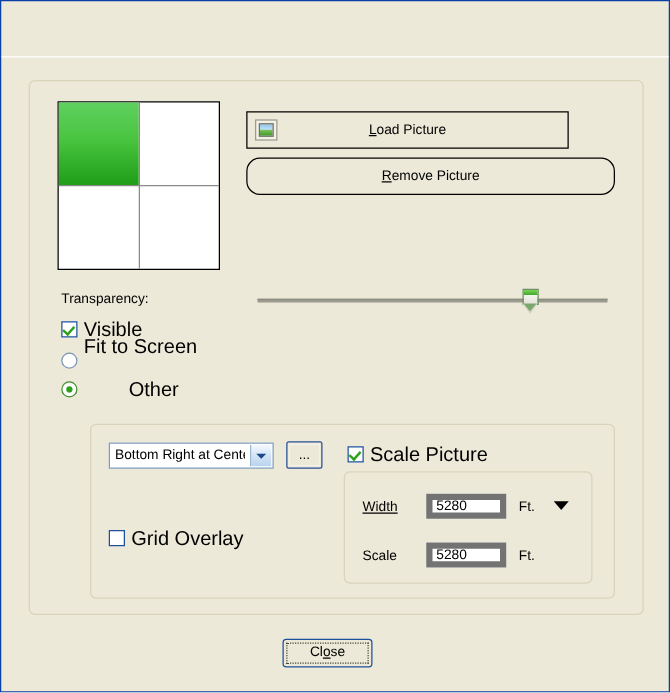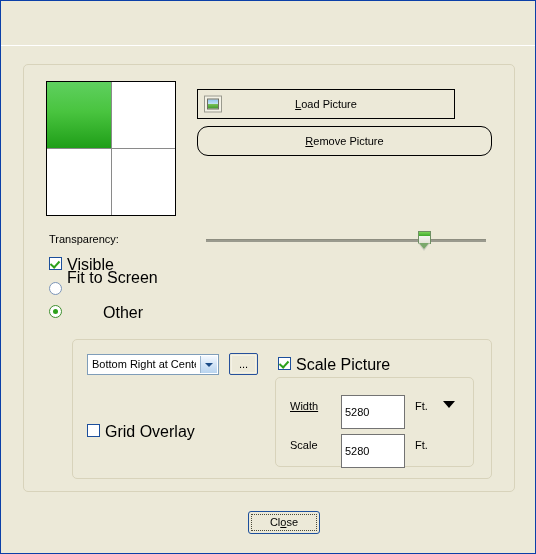--- a/index.html
+++ b/index.html
@@ -415,23 +415,23 @@
     box-sizing: border-box;
   }
   .field-label {
     position: absolute;
     font-size: 11px;
   }
   .xp-input {
     position: absolute;
     box-sizing: border-box;
     background: #ffffff;
-    border: 1px solid #737373;
-    font-size: 11px;
-    padding: 16px 3px;
+    border: 5px solid #737373;
+    font-size: 11px;
+    padding: 2px 3px;
     font-family: "Liberation Sans", sans-serif;
     color: #000;
   }
   #lb-width  { left: 289px; top: 399px; text-decoration: underline; }
   #in-width  { left: 340px; top: 394px; width: 64px; height: 20px; }
   #un-width  { left: 414px; top: 399px; }
   #units-arrow {
     position: absolute;
     left: 442px;
     top: 400px;
@@ -449,21 +449,20 @@
     position: absolute;
     left: 225px;
     top: 510px;
     width: 72px;
     height: 23px;
     box-sizing: border-box;
     background: #ece9d8;
     border: 1px solid #1c4f9c;
     border-radius: 3px;
     cursor: default;
-    margin-left: 22px;
   }
   #btn-close .focus-rect {
     position: absolute;
     left: 2px; top: 2px; right: 2px; bottom: 2px;
     border: 1px dotted #4a4a3a;
     box-sizing: border-box;
   }
   #btn-close .lbl {
     position: absolute;
     left: 0; right: 0; top: 4px;

